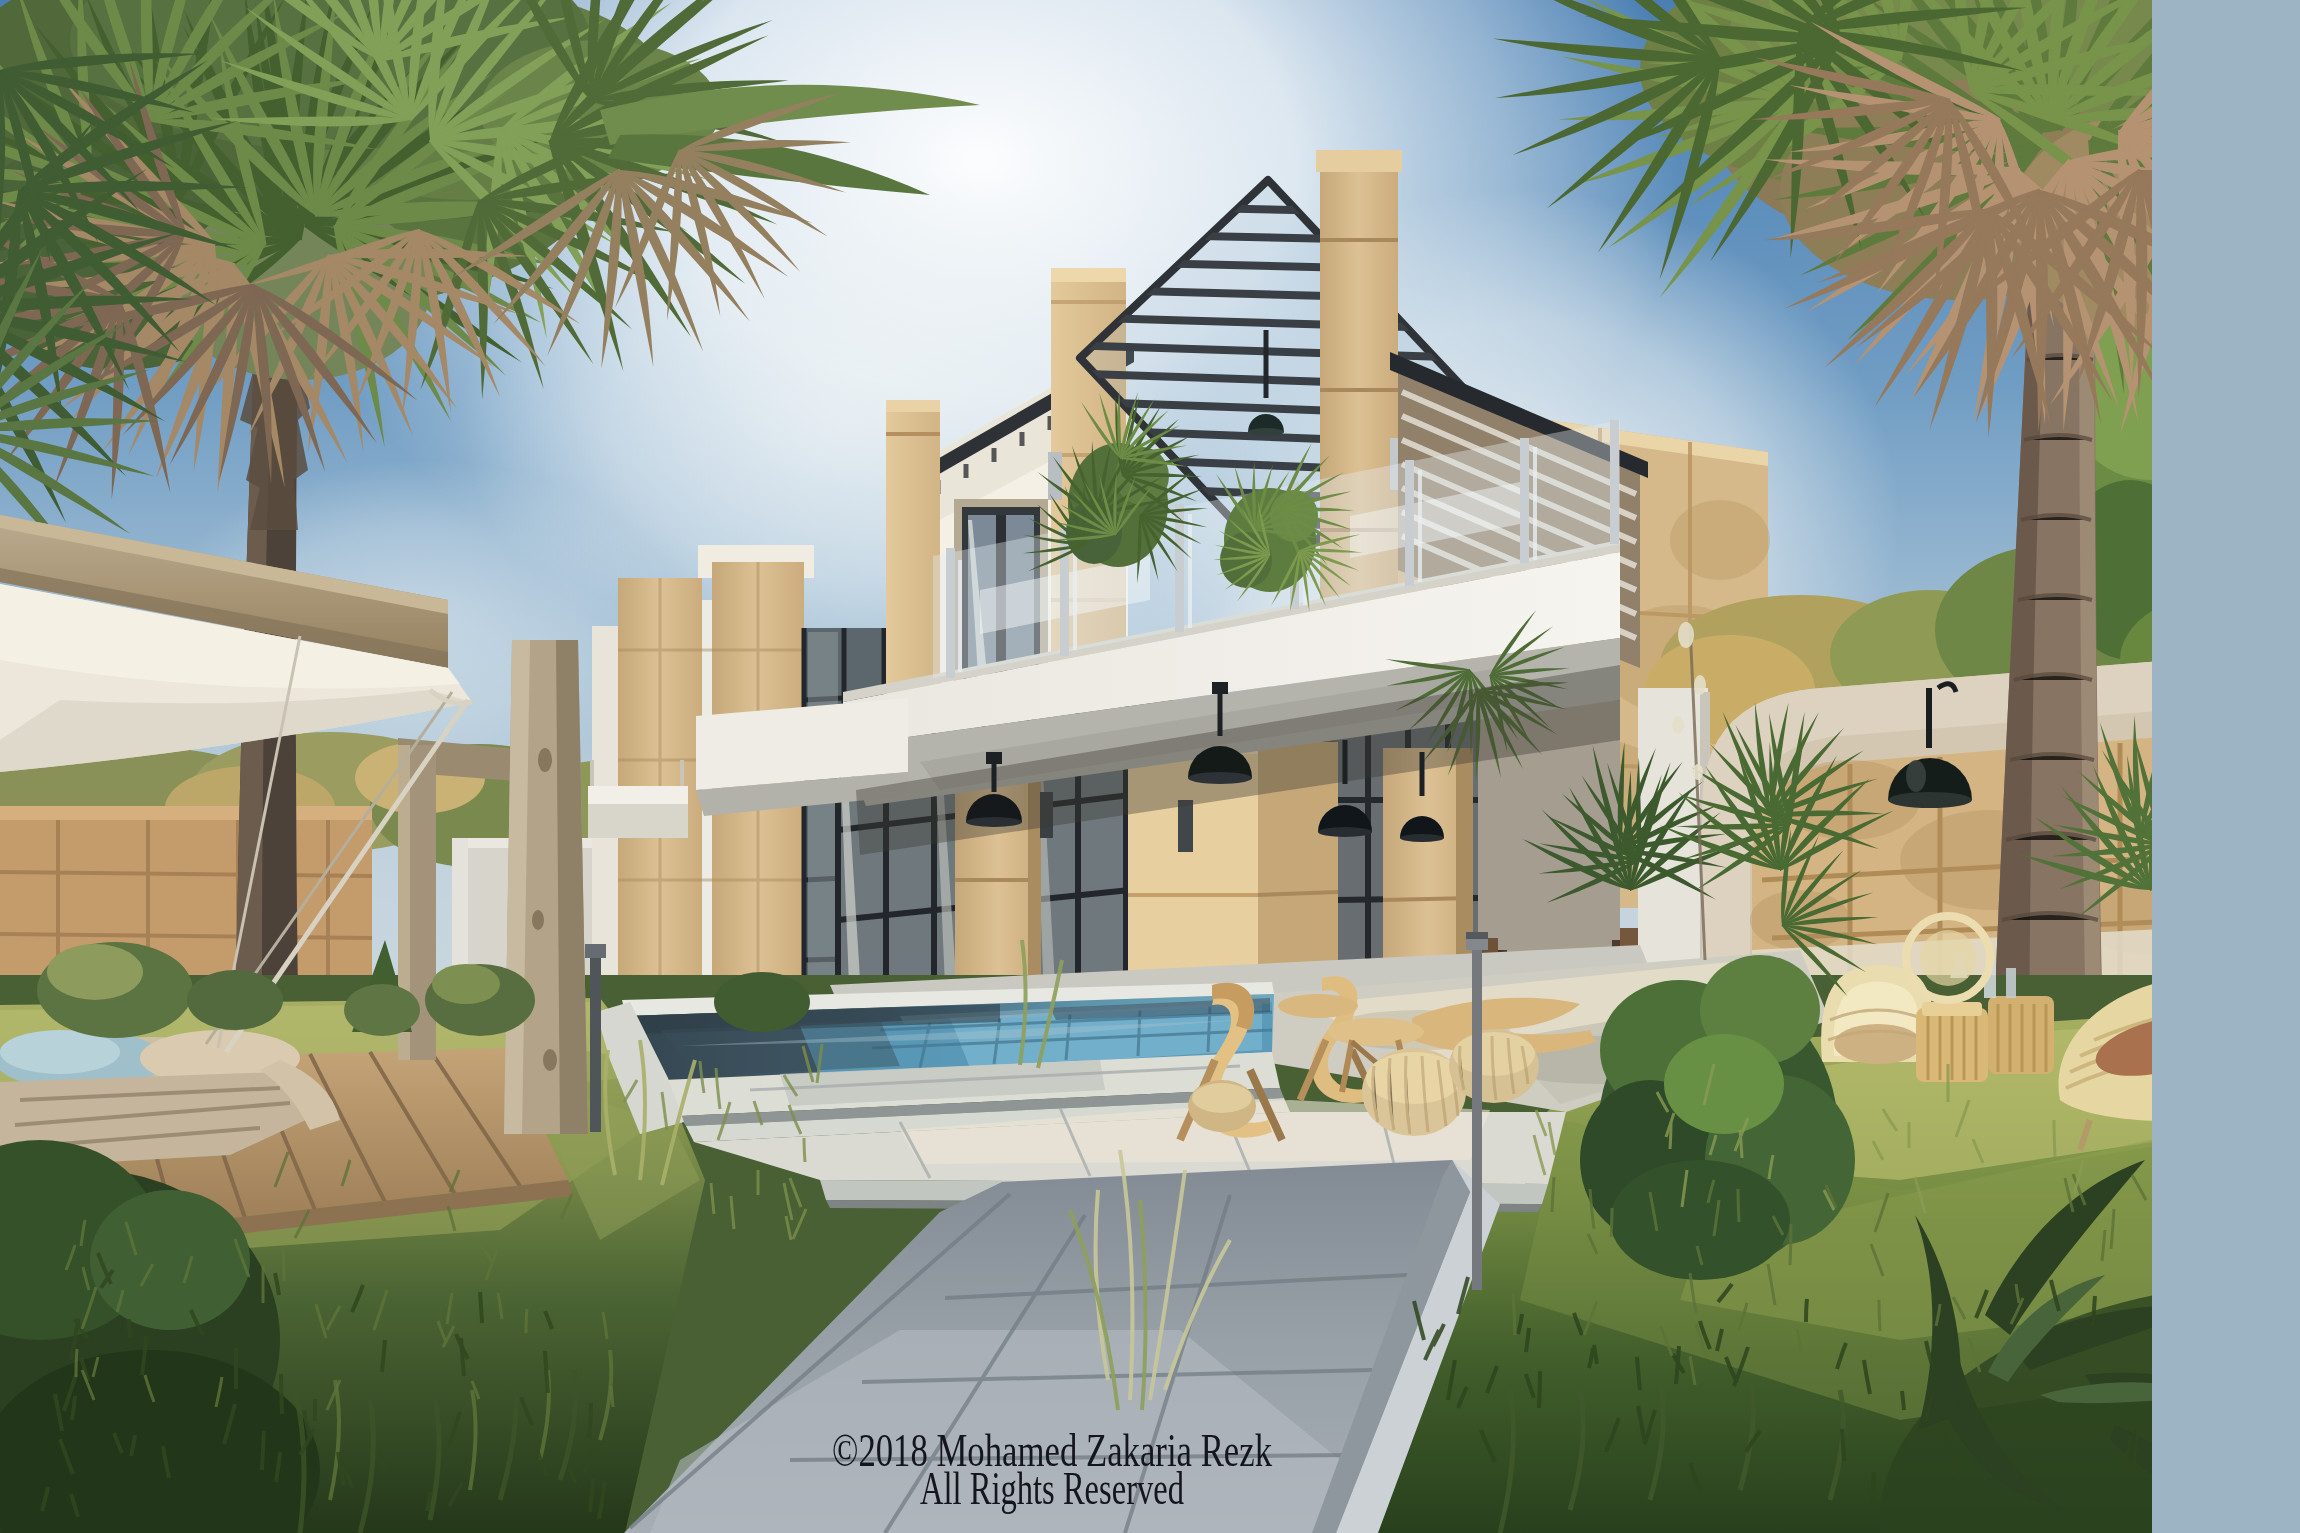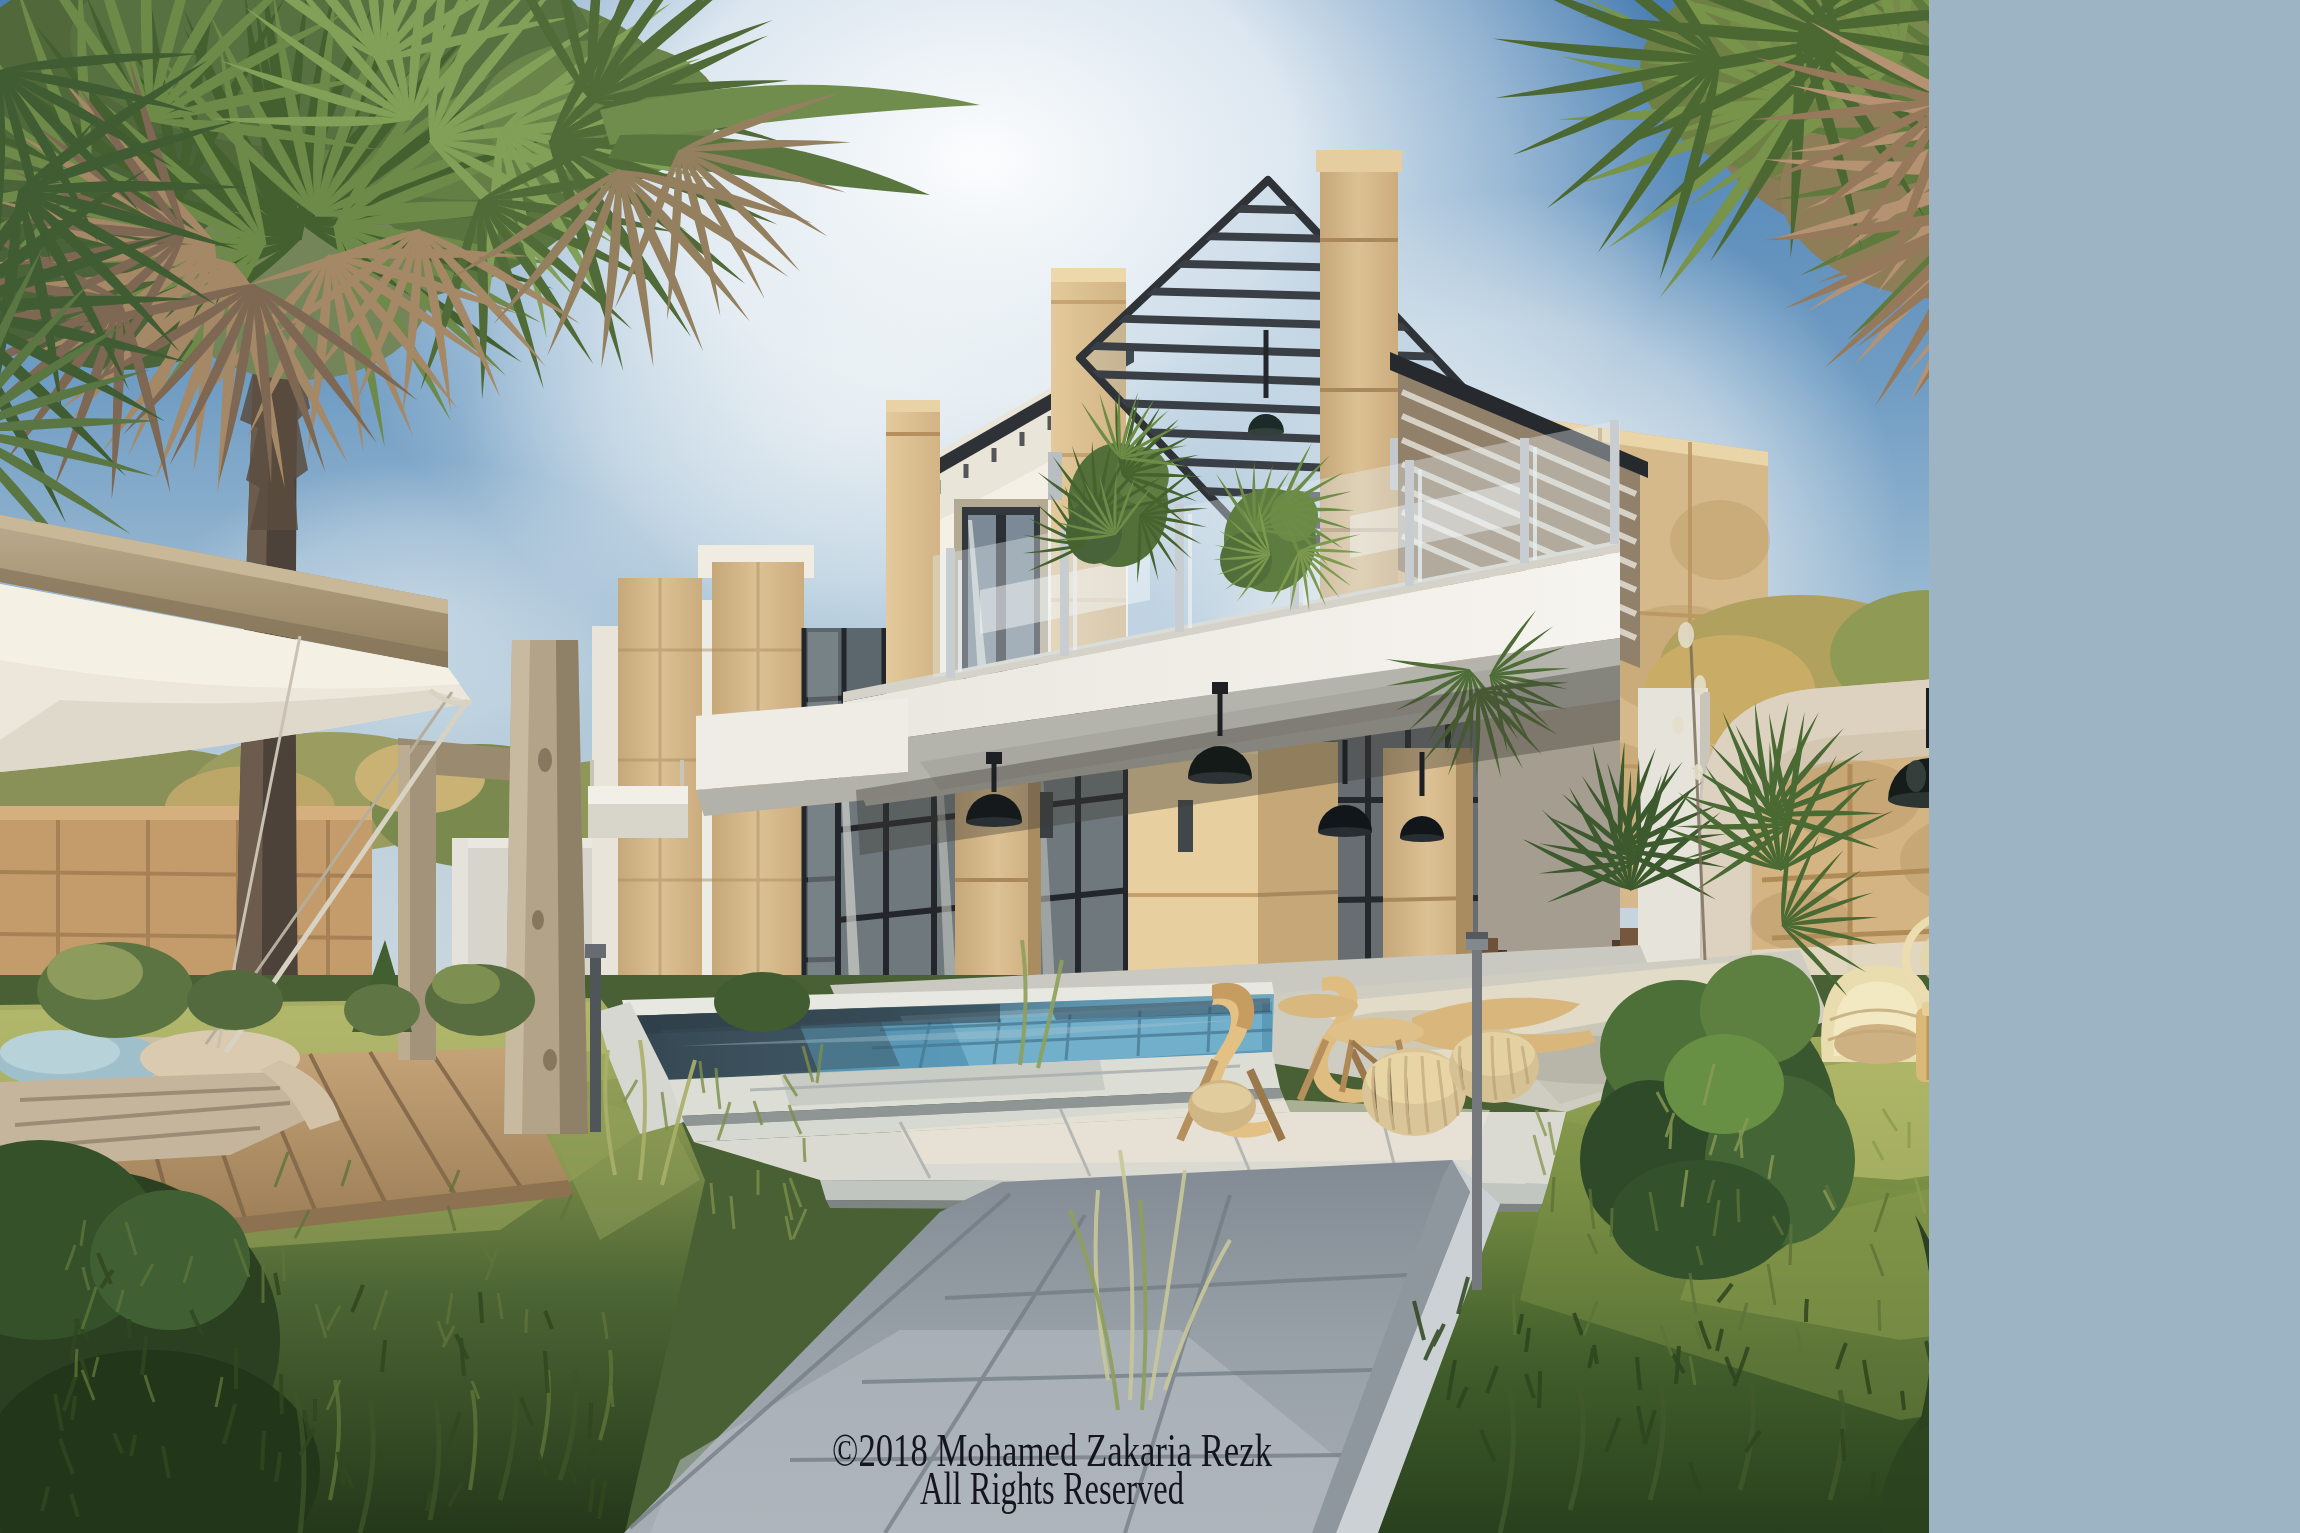--- a/index.html
+++ b/index.html
@@ -1,16 +1,16 @@
 <!DOCTYPE html>
 <html><head>
 <meta charset="utf-8">
 <style>
 html,body{margin:0;padding:0;background:#9db4c4;}
-#scene{position:relative;width:1929px;height:1533px;overflow:hidden;font-family:"Liberation Serif",serif;}
+#scene{position:relative;width:2152px;height:1533px;overflow:hidden;font-family:"Liberation Serif",serif;}
 svg{display:block;}
 </style>
 </head>
 <body>
 <div id="scene">
 <svg width="2300" height="1533" viewBox="0 0 2300 1533" xmlns="http://www.w3.org/2000/svg">
 <defs>
 <linearGradient id="sky" x1="0" y1="0" x2="0" y2="1">
  <stop offset="0" stop-color="#4b7fb3"></stop>
  <stop offset="0.35" stop-color="#6f9cc3"></stop>

